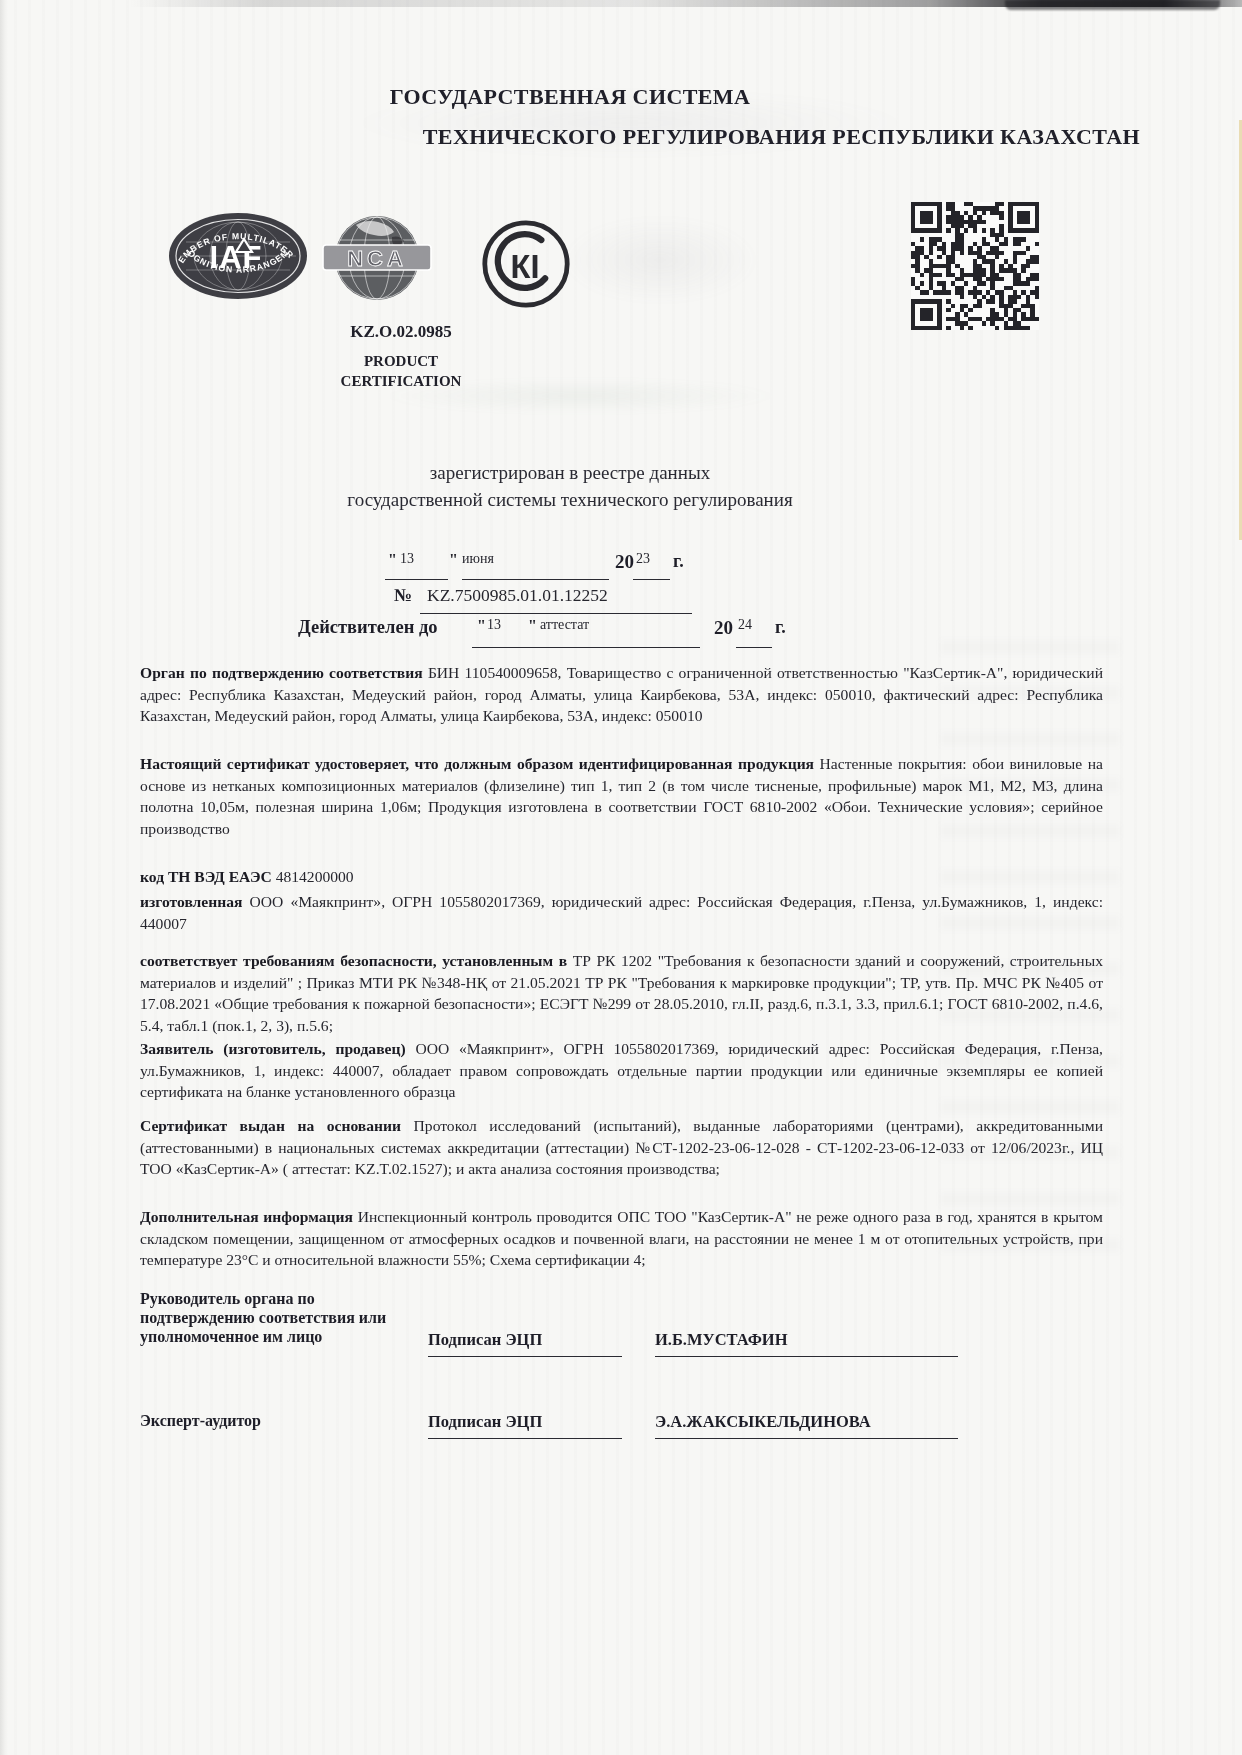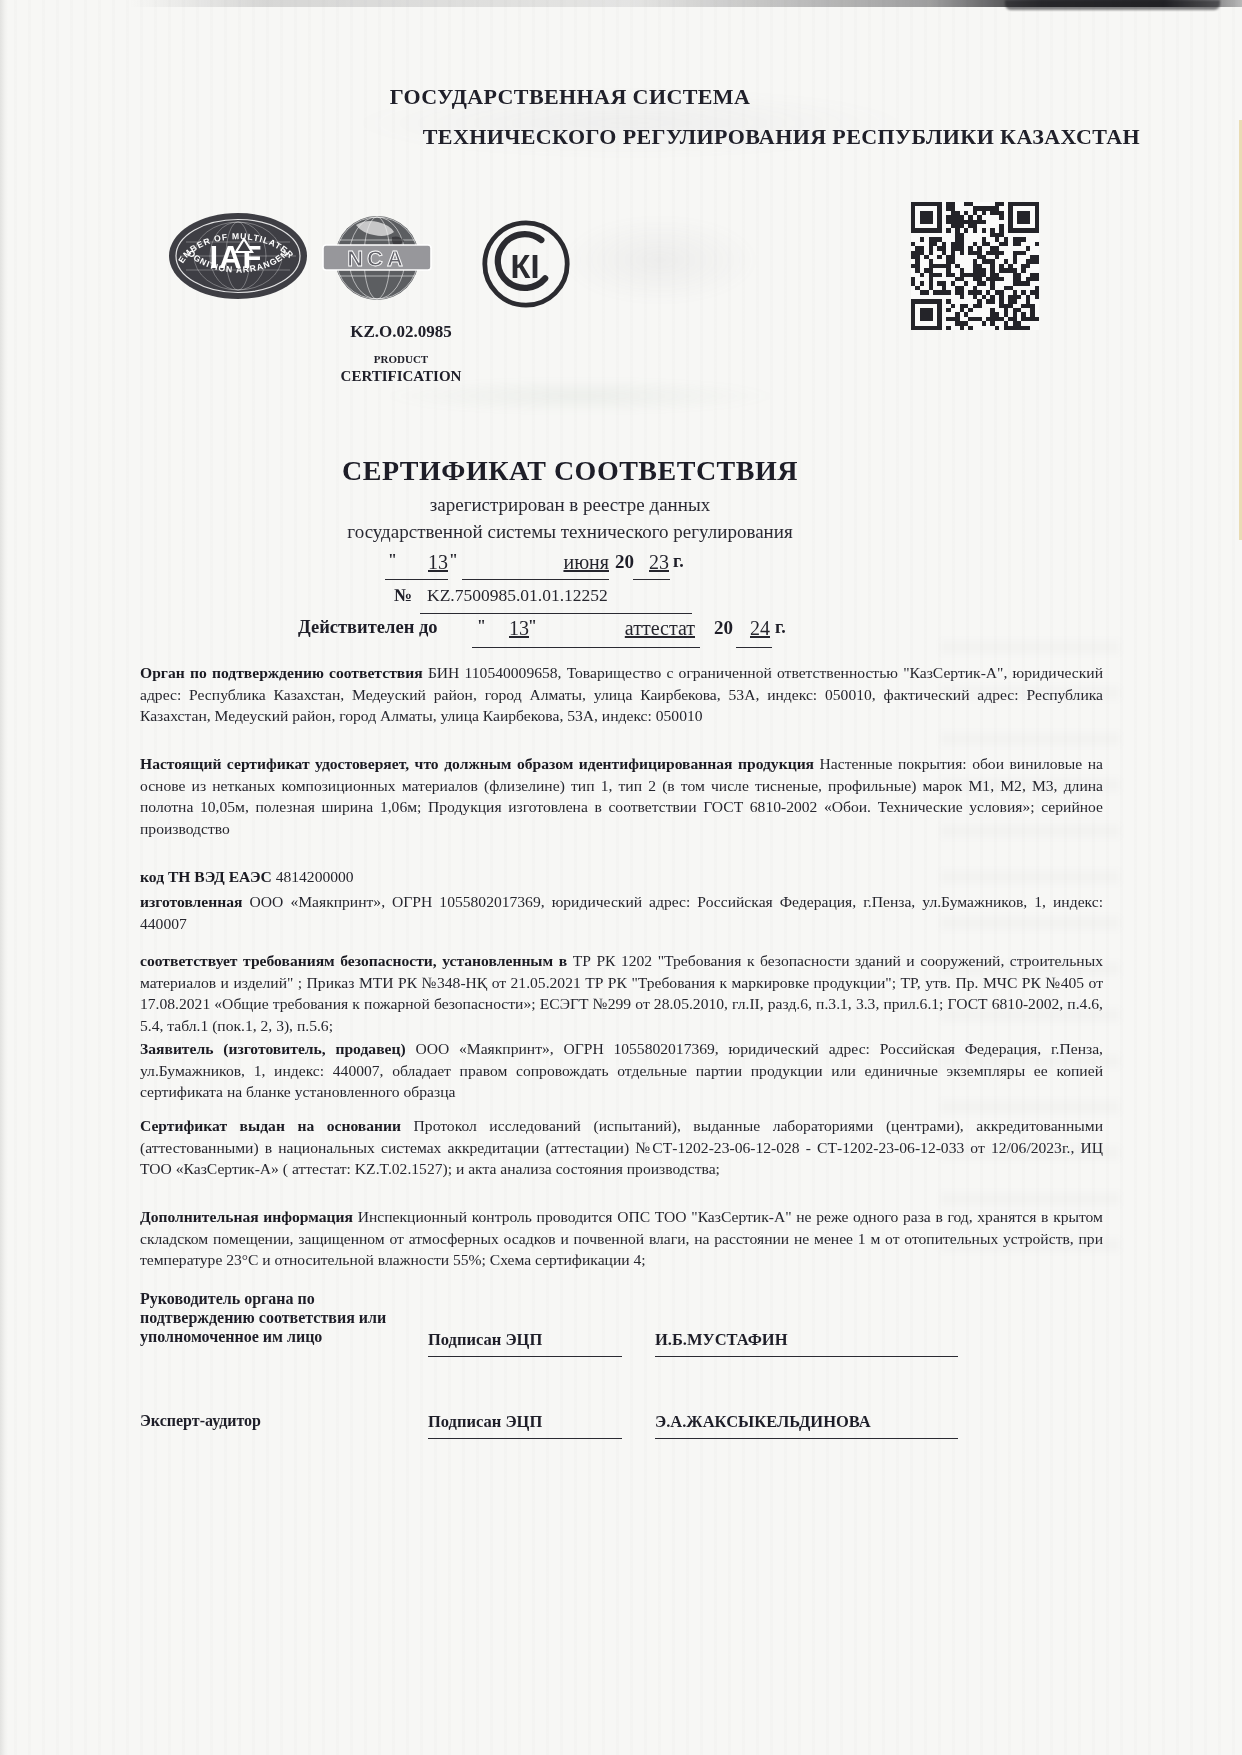--- a/index.html
+++ b/index.html
@@ -28,21 +28,21 @@
   .hdr{font-weight:bold;font-size:22px;letter-spacing:.4px;color:#20202a;}
   
   .scheme{left:301px;width:200px;text-align:center;font-weight:bold;color:#20202a;}
   
   .title-main{font-weight:bold;font-size:28px;letter-spacing:.5px;color:#1e1e28;}
   .title-sub{font-size:19px;color:#2a2a33;}
   
   .rrow span{position:absolute;white-space:nowrap;}
   .ul{position:absolute;height:0;border-top:1.6px solid #2a2a32;}
   .q{font-size:16px;font-weight:bold;}
-  .fieldval{font-size:20px;text-align:right;display:inline-block;text-decoration:underline;}
+  .fieldval{font-size:14px;text-align:left;display:inline-block;}
   .boldlbl{font-weight:bold;color:#1e1e28;}
   
   .para{position:absolute;left:140px;width:963px;margin:0;font-size:15.6px;line-height:21.5px;text-align:justify;color:#26262e;}
   .para b{color:#1b1b23;}
   
   .sig{position:absolute;white-space:nowrap;font-weight:bold;color:#1e1e28;}
   .role{font-size:16px;line-height:19px;font-weight:bold;color:#1e1e28;}
   svg text{font-family:"Liberation Sans","DejaVu Sans",sans-serif;}
 </style>
 </head>
@@ -532,26 +532,25 @@
       <rect x="21" y="28" width="1" height="1" fill="#242429"></rect>
       <rect x="22" y="28" width="1" height="1" fill="#242429"></rect>
       <rect x="23" y="28" width="1" height="1" fill="#242429"></rect>
       <rect x="24" y="28" width="1" height="1" fill="#242429"></rect>
       <rect x="25" y="28" width="1" height="1" fill="#242429"></rect>
       <rect x="26" y="28" width="1" height="1" fill="#242429"></rect>
     </svg></div>
 
 <div class="abs scheme" style="top:322px;">
   <div style="font-size:17px;">KZ.O.02.0985</div>
-  <div style="font-size:11px;margin-top:11px;">PRODUCT</div>
+  <div style="font-size:15px;margin-top:11px;">PRODUCT</div>
   <div style="font-size:15px;margin-top:3px;">CERTIFICATION</div>
 </div>
 
 <div class="abs center-wrap" style="top:455px;">
-  <div class="title-main">СЕРТИФИКАТ СООТВЕТСТВИЯ</div>
   <div class="title-sub" style="margin-top:7px;">зарегистрирован в реестре данных</div>
   <div class="title-sub" style="margin-top:5px;">государственной системы технического регулирования</div>
 </div>
 
 <div class="abs rrow" style="top:551px;left:0;width:1242px;height:30px;font-size:17px;">
   <span class="q" style="left:388px;">"</span>
   <span class="fieldval" style="left:400px;width:48px;">13</span>
   <span class="q" style="left:449px;">"</span>
   <span class="fieldval" style="left:462px;width:147px;">июня</span>
   <span class="boldlbl" style="left:615px;font-size:19px;">20</span>

